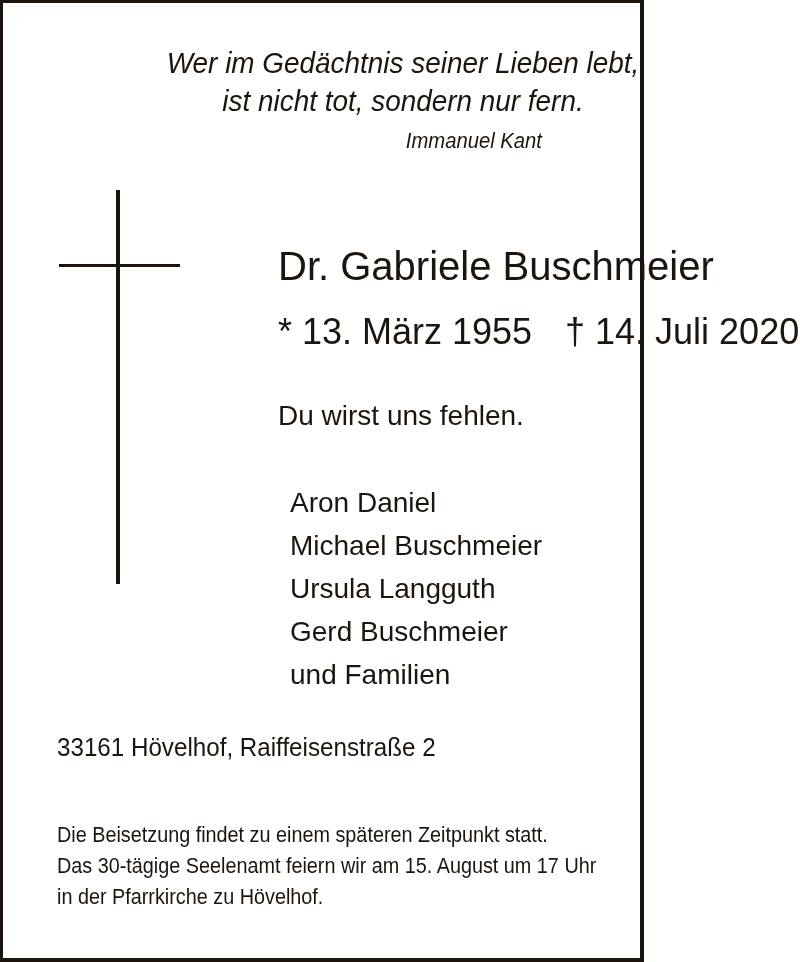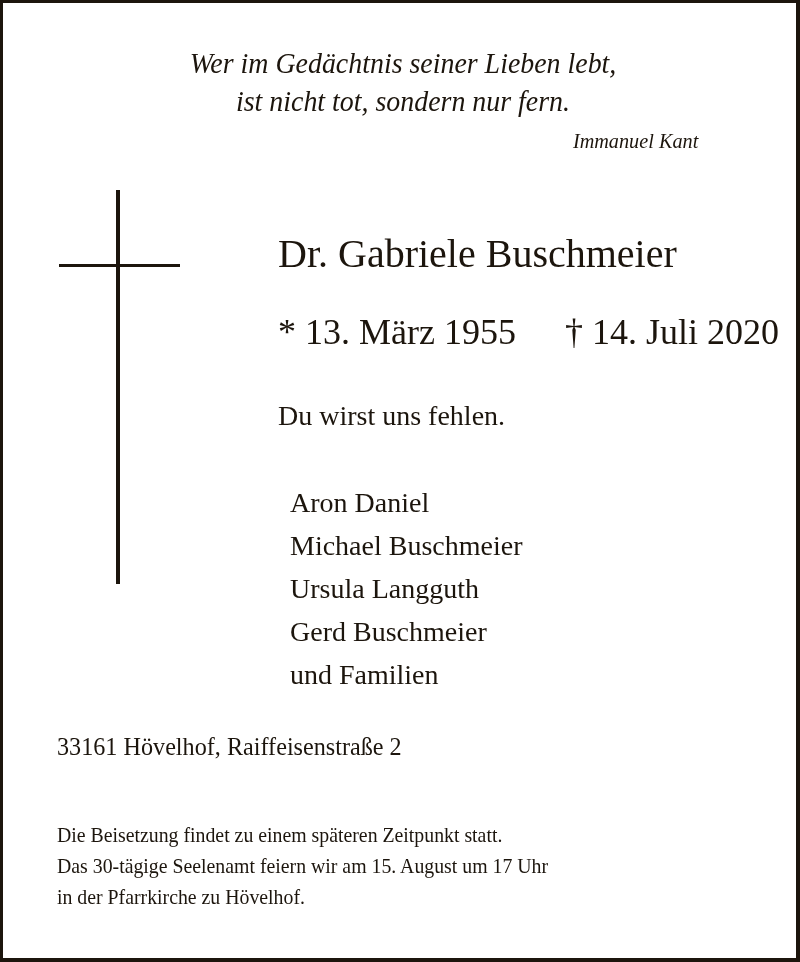--- a/index.html
+++ b/index.html
@@ -1,26 +1,26 @@
 <!DOCTYPE html>
 <html><head>
   <meta charset="utf-8">
   <style>
     html, body { margin: 0; padding: 0; background: #ffffff; }
     body { width: 800px; height: 962px; position: relative; overflow: hidden; }
     .frame {
-      position: absolute; left: 0; top: 0; width: 800px; height: 962px;
+      position: absolute; left: 0; top: 0; width: 644px; height: 962px;
       box-sizing: border-box;
       border-top: 3px solid #1c150d;
       border-left: 3px solid #1c150d;
       border-right: 4px solid #1c150d;
       border-bottom: 4px solid #1c150d;
       background: #ffffff;
       color: #1c150d;
-      font-family: Liberation Serif, serif;
+      font-family: Liberation Sans, sans-serif;
     }
     .abs { position: absolute; white-space: nowrap; }
 
     
     .quote {
       left: 0; width: 800px; text-align: center;
       font-style: italic; font-size: 30px; line-height: 38px;
       transform: scaleX(0.93); transform-origin: center;
     }
     .quote-l1 { top: 41px; }
@@ -30,21 +30,21 @@
       font-style: italic; font-size: 22px; line-height: 26px;
       transform: scaleX(0.92); transform-origin: right;
     }
 
     
     .cross-v { position: absolute; left: 113px; top: 187px; width: 4px; height: 394px; background: #1c150d; }
     .cross-h { position: absolute; left: 56px; top: 261px; width: 121px; height: 3px; background: #1c150d; }
 
     
     .name {
-      left: 275px; top: 226px;
+      left: 275px; top: 238px;
       font-size: 40px; line-height: 50px;
     }
     .dates { top: 312px; font-size: 36px; line-height: 34px; }
     .date-born { left: 275px; }
     .date-died { left: 562px; text-align: right; }
 
     .farewell { left: 275px; top: 396px; font-size: 28px; line-height: 34px; }
 
     .mourners { left: 275px; top: 466px; font-size: 28px; line-height: 43px; margin: 12px; padding: 0; list-style: none; }
     .mourners li { white-space: nowrap; }

